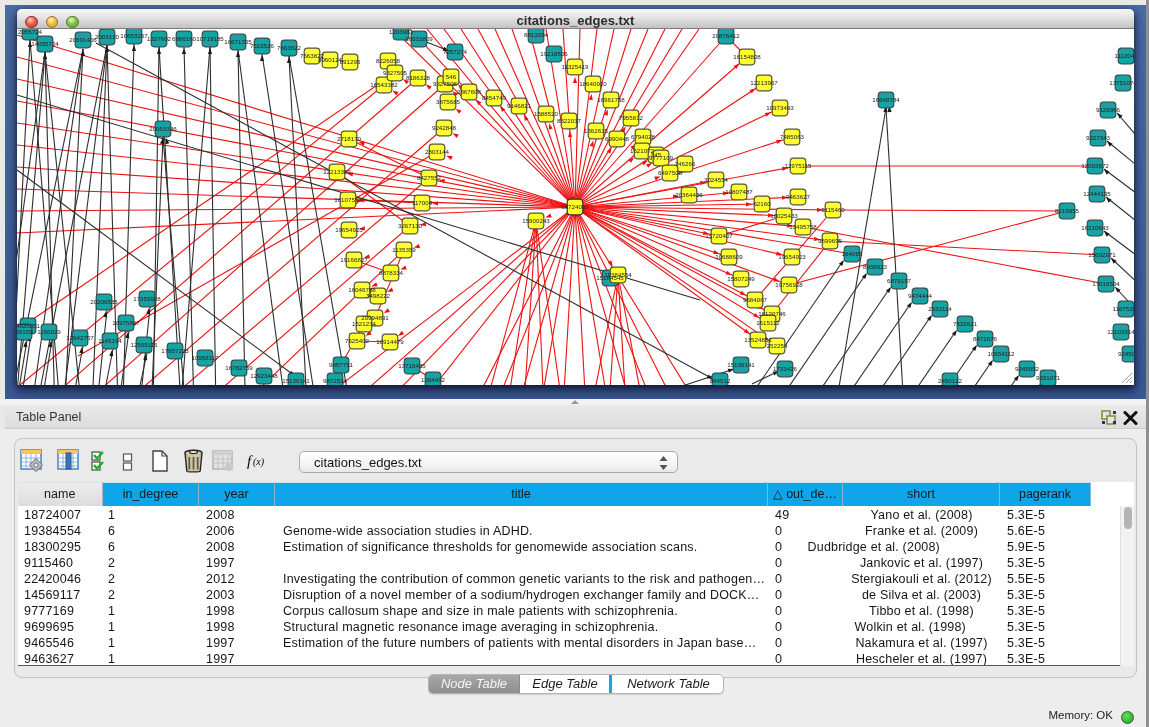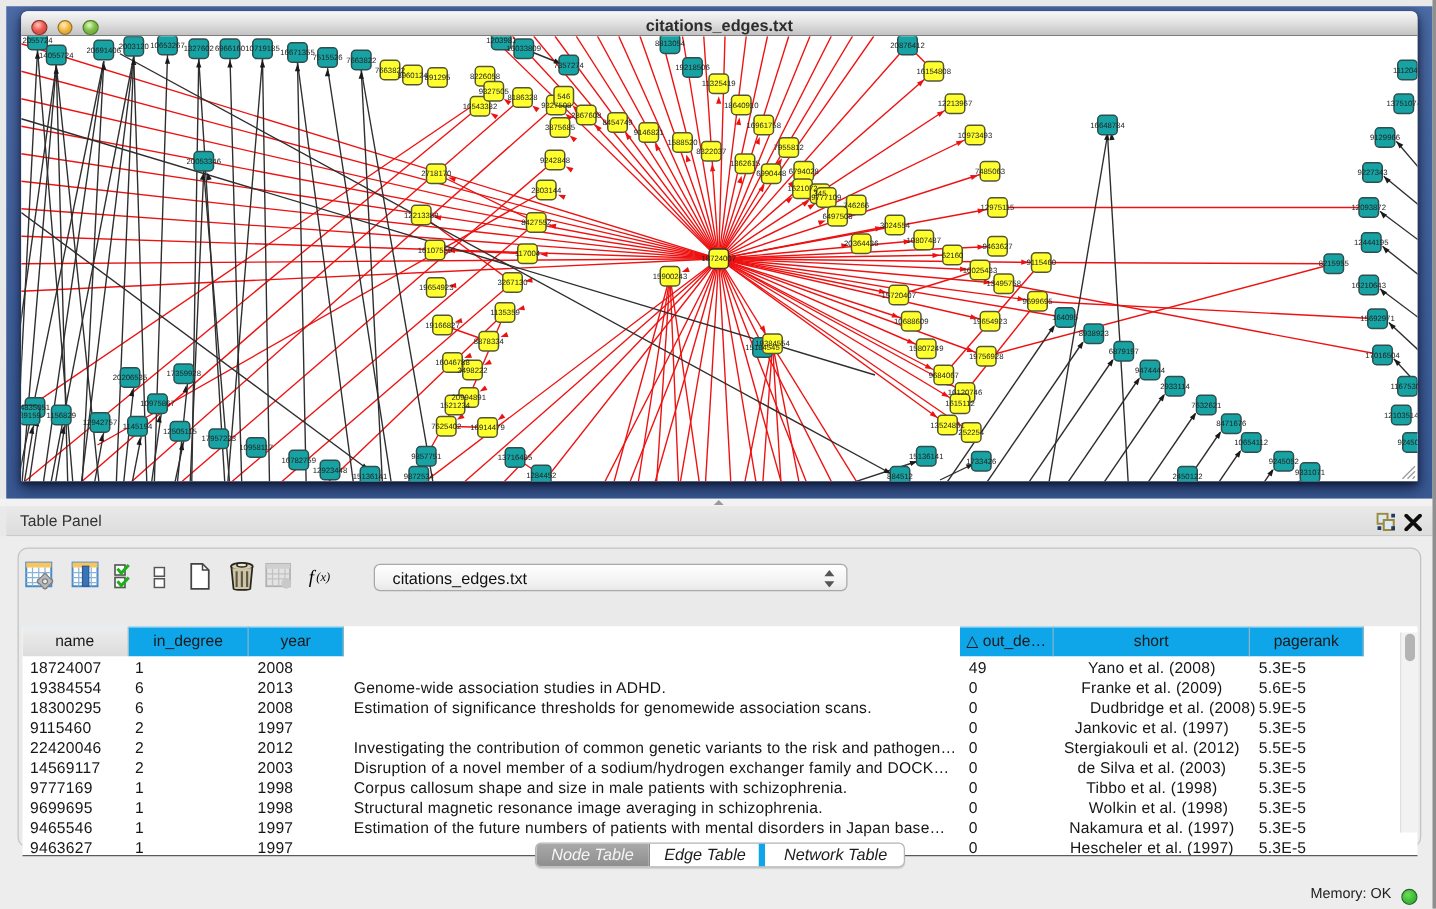--- a/index.html
+++ b/index.html
@@ -23,37 +23,37 @@
   background:linear-gradient(180deg,#e9e9e9,#dddddd); border-bottom:1px solid #cacaca;}
 #tp-head .t { position:absolute; left:11px; top:5px; font-size:12.5px; color:#333; }
 #tp-body { position:absolute; left:0px; top:429px; width:1146px; height:298px; background:#ededed; }
 #card { position:absolute; left:14px; top:438px; width:1123px; height:240px;
   border:1.5px solid #c3c3c3; border-radius:8px; background:#eaeaea; }
 #combo { position:absolute; left:299px; top:451px; width:379px; height:22px;
   border:1px solid #a9a9a9; border-radius:5px;
   background:linear-gradient(180deg,#ffffff,#f2f2f2 70%,#e8e8e8); }
 #combo .txt { position:absolute; left:14px; top:3px; font-size:13px; color:#111; }
 #table { position:absolute; left:17.5px; top:482px; width:1116px; height:184px;
-  background:#fff; border-bottom:1px solid #5a5a5a; overflow:hidden;margin-top:19px; }
+  background:#fff; border-bottom:1px solid #5a5a5a; overflow:hidden; }
 .th { position:absolute; top:0; height:23.5px; background:#0ea5e9;
   border-right:1px solid #8fb4c6; border-top:1px solid #cfe6f1; font-size:12.5px;
   color:#1a1a1a; text-align:center; line-height:23px; }
 .tr { position:absolute; left:0; width:1116px; height:16px; font-size:12.5px; color:#161616; }
 .tr span { position:absolute; top:0.5px; white-space:nowrap; letter-spacing:0.2px; }
 #vscroll { position:absolute; left:1120px; top:506px; width:13.5px; height:160px;
   background:#f2f2f2; border-left:1px solid #e0e0e0; }
 #vthumb { position:absolute; left:2.5px; top:1px; width:8px; height:22px;
   background:#b4b4b4; border-radius:4px; }
 #seg { position:absolute; left:428px; top:674px; width:296px; height:19.5px;
   background:#fff; border:1px solid #b5b5b5; border-radius:5px;
   box-shadow:0 1px 1px rgba(0,0,0,0.12); font-size:13px; }
 #seg div { position:absolute; top:0; height:100%; line-height:18px; text-align:center; color:#1c1c1c;font-style:italic;}
 #seg .sel { left:0; width:91px; background:linear-gradient(180deg,#a9a9a9,#8e8e8e);
   border-radius:4px 0 0 4px; color:#f5f5f5; border-right:1px solid #8a8a8a;}
-#seg .s2 { left:92px; width:91px; border-right:5px solid #0ea5e9; }
+#seg .s2 { left:92px; width:91px; border-right:3px solid #0ea5e9; }
 #seg .s3 { left:184px; width:111px; }
 #status { position:absolute; left:0; top:678px; width:1146px; height:49px; }
 #mem { position:absolute; right:33px; top:31px; font-size:11.5px; color:#222; }
 #memdot { position:absolute; left:1120.5px; top:711px; width:13px; height:13px;
   border-radius:50%; background:radial-gradient(circle at 40% 35%, #6fdc5a, #2fb52f 70%);
   border:1px solid #2a622a; }
 #rstrip { position:absolute; left:1146px; top:0; width:3px; height:727px; background:#8f8f8f; }
 #divider-arrow { position:absolute; left:571px; top:400px; width:0; height:0;
   border-left:4px solid transparent; border-right:4px solid transparent;
   border-bottom:4px solid #9a9a9a; }
@@ -715,47 +715,48 @@
       <span class="txt">citations_edges.txt</span>
     <svg style="position:absolute;right:9px;top:4px" width="9" height="14" viewBox="0 0 9 14">
       <path d="M4.5 0 L8.5 5 H0.5 Z" fill="#555"></path>
         <path d="M4.5 14 L8.5 9 H0.5 Z" fill="#555"></path>
     </svg>
   </div>
   <div id="table">
     <div class="th" style="left:0px;width:85.5px;background:linear-gradient(180deg,#ededed,#dcdcdc);border-right:1px solid #b5b5b5">name</div>
     <div class="th" style="left:85.5px;width:96px">in_degree</div>
     <div class="th" style="left:181.5px;width:76px">year</div>
+    <div class="th" style="left:257.5px;width:493px">title</div>
     <div class="th" style="left:750.5px;width:75px">△ out_de…</div>
     <div class="th" style="left:825.5px;width:157px">short</div>
     <div class="th" style="left:982.5px;width:91px">pagerank</div>
     <div class="tr" style="top:25px">
         <span style="left:6.5px">18724007</span>
         <span style="left:90.5px">1</span>
         <span style="left:188.5px">2008</span>
         <span style="left:757.5px">49</span>
         <span style="left:825.5px;width:157px;text-align:center">Yano et al. (2008)</span>
         <span style="left:989.5px">5.3E-5</span>
       </div>
       <div class="tr" style="top:41px">
         <span style="left:6.5px">19384554</span>
         <span style="left:90.5px">6</span>
-        <span style="left:188.5px">2013</span>
+        <span style="left:188.5px">2006</span>
         <span style="left:265.5px">Genome-wide association studies in ADHD.</span>
         <span style="left:757.5px">0</span>
         <span style="left:825.5px;width:157px;text-align:center">Franke et al. (2009)</span>
         <span style="left:989.5px">5.6E-5</span>
       </div>
       <div class="tr" style="top:57px">
         <span style="left:6.5px">18300295</span>
         <span style="left:90.5px">6</span>
         <span style="left:188.5px">2008</span>
         <span style="left:265.5px">Estimation of significance thresholds for genomewide association scans.</span>
         <span style="left:757.5px">0</span>
-        <span style="left:830px;width:157px;text-align:right">Dudbridge et al. (2008)</span>
+        <span style="left:790px;width:157px;text-align:left">Dudbridge et al. (2008)</span>
         <span style="left:989.5px">5.9E-5</span>
       </div>
       <div class="tr" style="top:73px">
         <span style="left:6.5px">9115460</span>
         <span style="left:90.5px">2</span>
         <span style="left:188.5px">1997</span>
         <span style="left:757.5px">0</span>
         <span style="left:825.5px;width:157px;text-align:center">Jankovic et al. (1997)</span>
         <span style="left:989.5px">5.3E-5</span>
       </div>
@@ -785,21 +786,21 @@
         <span style="left:757.5px">0</span>
         <span style="left:825.5px;width:157px;text-align:center">Tibbo et al. (1998)</span>
         <span style="left:989.5px">5.3E-5</span>
       </div>
       <div class="tr" style="top:137px">
         <span style="left:6.5px">9699695</span>
         <span style="left:90.5px">1</span>
         <span style="left:188.5px">1998</span>
         <span style="left:265.5px">Structural magnetic resonance image averaging in schizophrenia.</span>
         <span style="left:757.5px">0</span>
-        <span style="left:808px;width:157px;text-align:right">Wolkin et al. (1998)</span>
+        <span style="left:837px;width:157px;text-align:left">Wolkin et al. (1998)</span>
         <span style="left:989.5px">5.3E-5</span>
       </div>
       <div class="tr" style="top:153px">
         <span style="left:6.5px">9465546</span>
         <span style="left:90.5px">1</span>
         <span style="left:188.5px">1997</span>
         <span style="left:265.5px">Estimation of the future numbers of patients with mental disorders in Japan base…</span>
         <span style="left:757.5px">0</span>
         <span style="left:825.5px;width:157px;text-align:center">Nakamura et al. (1997)</span>
         <span style="left:989.5px">5.3E-5</span>

